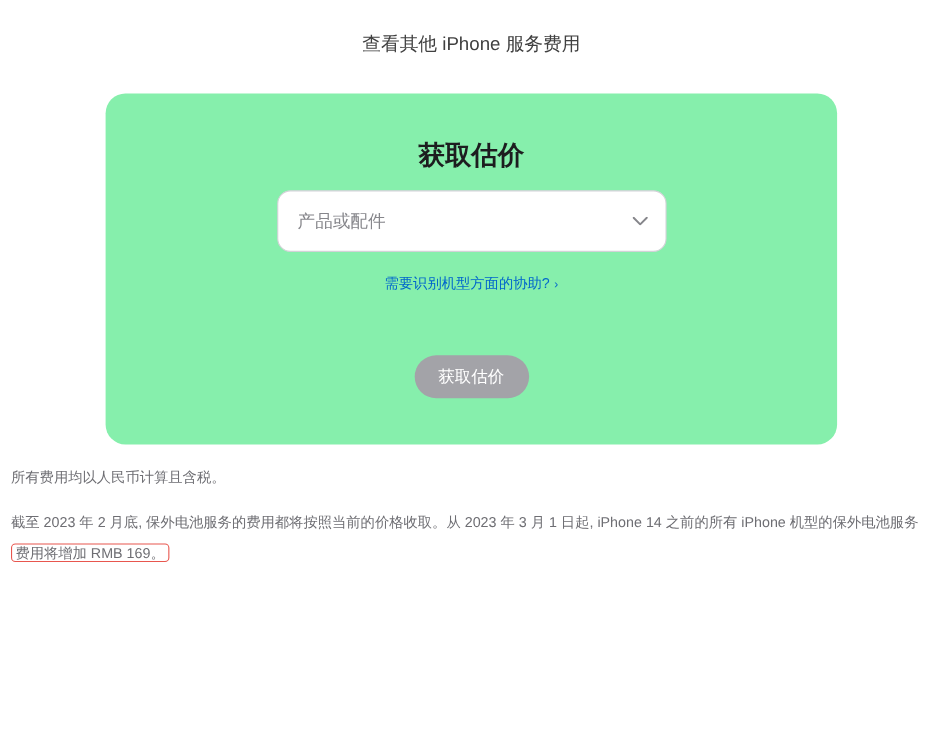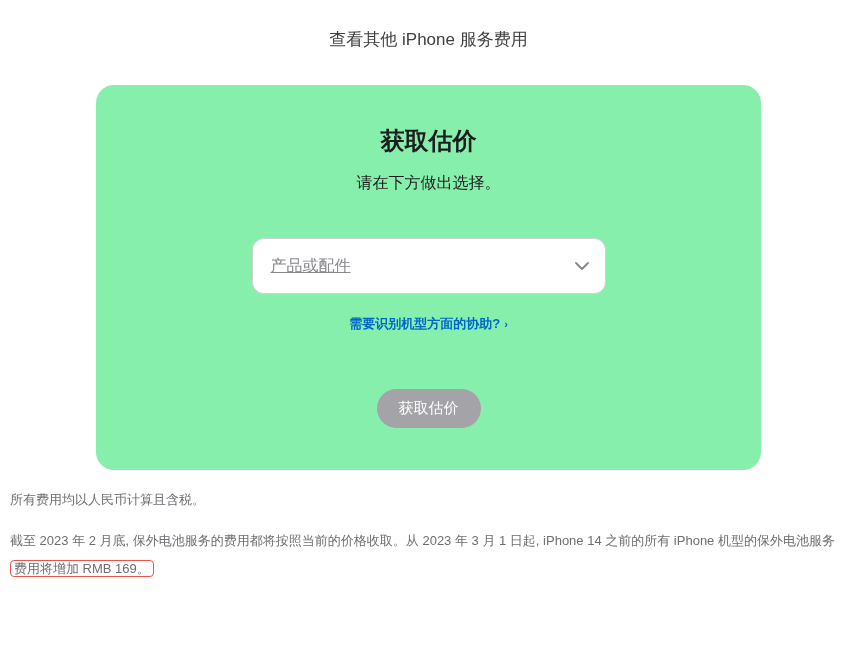--- a/index.html
+++ b/index.html
@@ -54,42 +54,40 @@
       border: 1px solid #d2d2d7;
       border-radius: 12px;
       padding: 0 40px 0 18px;
       font-size: 16px;
       color: #86868b;
       text-align: left;
       display: flex;
       align-items: center;
       cursor: pointer;
       position: relative;
-      text-decoration: underline;
     }
     .chevron {
       position: absolute;
       right: 16px;
       top: 50%;
       transform: translateY(-50%);
       width: 14px;
       height: 8px;
       pointer-events: none;
     }
     .chevron svg {
       display: block;
     }
     .help-link {
       margin: 18px 0 0 0;
     }
     .help-link a {
       color: #0066cc;
       text-decoration: none;
       font-size: 13px;
-      font-weight: bold;
     }
     .help-caret {
       display: inline-block;
       margin-left: 4px;
       font-size: 11px;
       color: #0066cc;
     }
     .submit-btn {
       margin-top: 56px;
       background: #a3a3a8;
@@ -123,21 +121,20 @@
   </style>
 </head>
 <body>
 
 <div class="top-link">
   <a href="#">查看其他 iPhone 服务费用</a>
 </div>
 
 <div class="estimate-card">
   <h2 class="card-title">获取估价</h2>
-  <p class="card-subtitle">请在下方做出选择。</p>
 
   <div class="select-wrapper">
     <div class="select-box">
       <span>产品或配件</span>
       <span class="chevron">
         <svg width="14" height="8" viewBox="0 0 14 8">
             <path d="M1 1 L7 7 L13 1" stroke="#86868b" stroke-width="1.8" fill="none" stroke-linecap="round" stroke-linejoin="round"></path>
           </svg>
       </span>
     </div>

